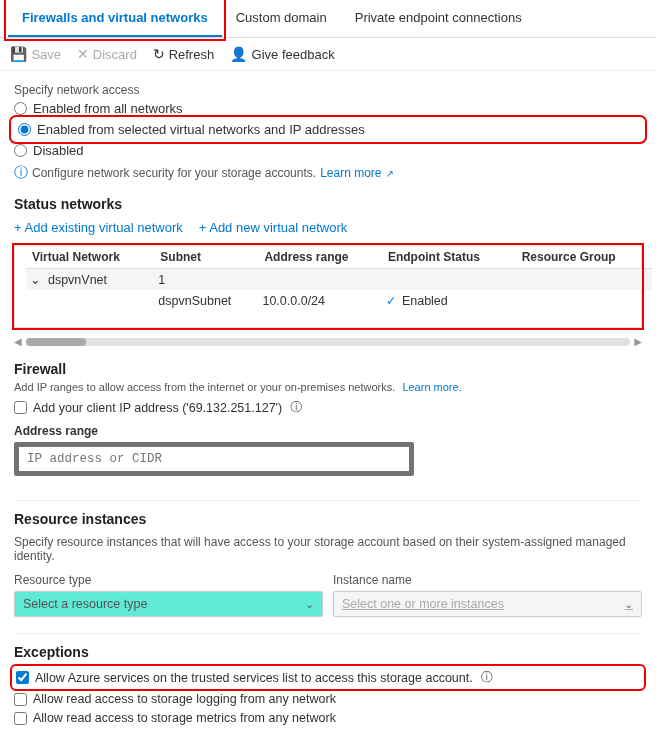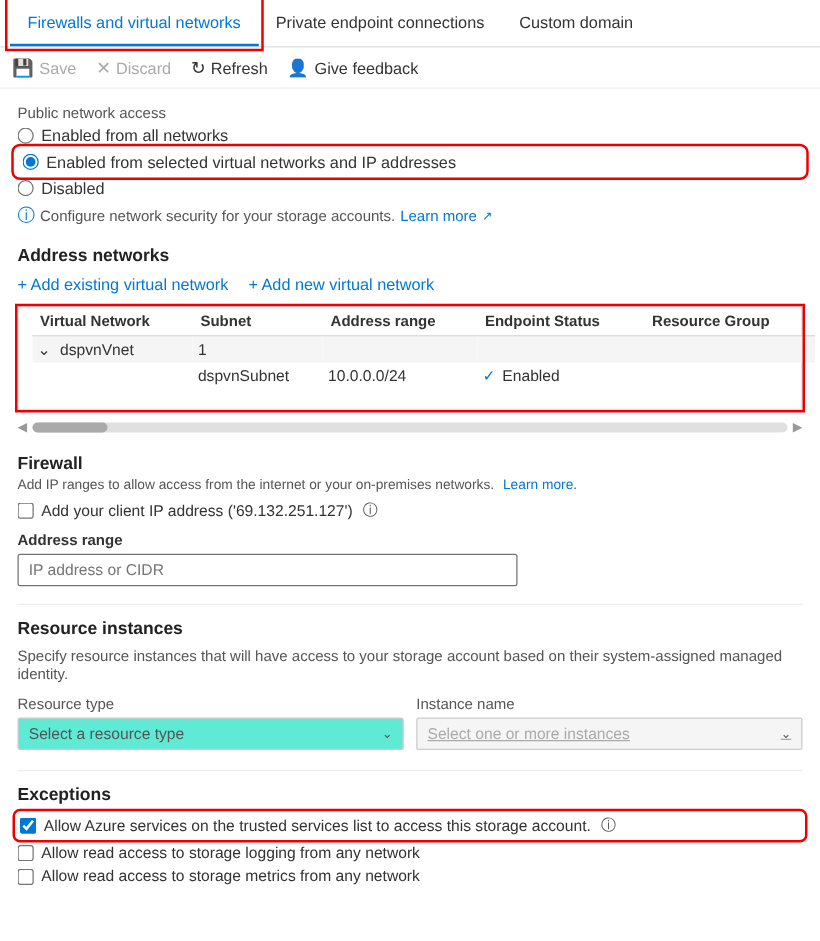--- a/index.html
+++ b/index.html
@@ -1,20 +1,20 @@
 <!DOCTYPE html>
 <html><head>
   <meta charset="utf-8">
   <style>
     * { box-sizing: border-box; margin: 0; padding: 0; }
     body { font-family: 'Segoe UI', Arial, sans-serif; font-size: 13px; color: #333; background: #fff; width: 656px; }
 
     .tabs { display: flex; align-items: center; border-bottom: 1px solid #ddd; padding: 0 8px; }
     .tab { padding: 10px 14px; font-size: 13px; cursor: pointer; color: #333; border-bottom: 2px solid transparent; }
-    .tab.active { color: #0078d4; border-bottom: 2px solid #0078d4; font-weight: 400; outline: 2px solid #e00; outline-offset: 2px; }
+    .tab.active { color: #0078d4; border-bottom: 2px solid #0078d4; font-weight: 700; outline: 2px solid #e00; outline-offset: 2px; }
 
     .toolbar { display: flex; align-items: center; gap: 16px; padding: 8px 10px; border-bottom: 1px solid #eee; }
     .toolbar-btn { display: flex; align-items: center; gap: 4px; font-size: 13px; color: #333; cursor: pointer; background: none; border: none; }
     .toolbar-btn .icon { font-size: 14px; }
     .toolbar-btn.disabled { color: #aaa; }
 
     .main { padding: 12px 14px; }
 
     .section-label { font-size: 12px; color: #555; margin-bottom: 4px; }
     .radio-group { display: flex; flex-direction: column; gap: 4px; margin-bottom: 6px; }
@@ -37,30 +37,30 @@
     .vnet-table tr.group-row { background: #f5f5f5; }
     .vnet-table tr.group-row td { font-weight: 500; }
     .table-wrapper { border: 1px solid #ddd; margin-bottom: 8px; position: relative; }
     .table-selected-outline { outline: 2px solid #e00; }
 
     .scrollbar-row { display: flex; align-items: center; gap: 4px; margin-bottom: 14px; }
     .scroll-arrow { color: #999; font-size: 10px; cursor: pointer; }
     .scroll-track { flex: 1; height: 8px; background: #e0e0e0; border-radius: 4px; position: relative; }
     .scroll-thumb { width: 60px; height: 8px; background: #aaa; border-radius: 4px; position: absolute; left: 0; }
 
-    .firewall-section { margin-bottom: 14px; }
+    .firewall-section { margin-bottom: 24px; }
     .firewall-section .section-title { margin-bottom: 4px; }
     .firewall-desc { font-size: 11px; color: #555; margin-bottom: 6px; }
 
     .checkbox-row { display: flex; align-items: center; gap: 6px; font-size: 12.5px; margin-bottom: 8px; }
     .checkbox-row input[type="checkbox"] { accent-color: #0078d4; }
     .info-circle { color: #555; font-size: 12px; margin-left: 2px; }
 
     .field-label { font-size: 12px; font-weight: 600; color: #333; margin-bottom: 4px; }
-    .text-input { width: 100%; max-width: 400px; border: 1px solid #737373; padding: 5px 8px; font-size: 12.5px; color: #6d28d9; border-radius: 2px; background: #fff; }
+    .text-input { width: 100%; max-width: 400px; border: 5px solid #737373; padding: 5px 8px; font-size: 12.5px; color: #6d28d9; border-radius: 2px; background: #fff; font-family: Liberation Mono, monospace; }
 
     .resource-section { margin-bottom: 14px; }
     .resource-desc { font-size: 12px; color: #555; margin-bottom: 10px; }
     .resource-grid { display: grid; grid-template-columns: 1fr 1fr; gap: 10px; margin-bottom: 16px; }
     .resource-col-label { font-size: 12px; color: #555; margin-bottom: 4px; }
     .select-input { width: 100%; border: 1px solid #ccc; padding: 5px 8px; font-size: 12.5px; color: #555; border-radius: 2px; background: #5eead4; display: flex; align-items: center; justify-content: space-between; cursor: pointer; }
     .select-input .chevron { color: #555; font-size: 10px; }
 
     .exceptions-section { margin-bottom: 14px; }
     .exceptions-checkbox-row { display: flex; align-items: center; gap: 6px; font-size: 12.5px; margin-bottom: 5px; }
@@ -70,22 +70,22 @@
 
     .checkmark-icon { color: #0078d4; margin-right: 2px; }
 
     .divider { border: none; border-top: 1px solid #eee; margin: 10px 0; }
   </style>
 </head>
 <body>
 
 <div class="tabs">
   <div class="tab active">Firewalls and virtual networks</div>
+  <div class="tab">Custom domain</div>
   <div class="tab">Private endpoint connections</div>
-  <div class="tab">Custom domain</div>
 </div>
 
 <div class="toolbar">
   <button class="toolbar-btn disabled">
     <span class="icon">💾</span>
     <span>Save</span>
   </button>
   <button class="toolbar-btn disabled">
     <span class="icon">✕</span>
     <span>Discard</span>
@@ -96,21 +96,21 @@
   </button>
   <button class="toolbar-btn">
     <span class="icon">👤</span>
     <span>Give feedback</span>
   </button>
 </div>
 
 <div class="main">
 
   <div>
-    <div class="section-label">Public network access</div>
+    <div class="section-label">Specify network access</div>
     <div class="radio-group">
       <label class="radio-item">
         <input type="radio" name="network" style="">
         <span>Enabled from all networks</span>
       </label>
       <label class="radio-item radio-selected">
         <input type="radio" name="network" checked="" style="">
         <span>Enabled from selected virtual networks and IP addresses</span>
       </label>
       <label class="radio-item">
@@ -119,21 +119,21 @@
       </label>
     </div>
     <div class="info-row">
       <span class="info-icon">ⓘ</span>
       <span>Configure network security for your storage accounts.</span>
       <a class="learn-more">Learn more</a>
       <span style="font-size:10px; color:#0078d4;">↗</span>
     </div>
   </div>
 
-  <div class="section-title">Address networks</div>
+  <div class="section-title">Status networks</div>
   <div class="vnet-actions">
     <div class="vnet-action">+ Add existing virtual network</div>
     <div class="vnet-action">+ Add new virtual network</div>
   </div>
 
   <div class="table-wrapper table-selected-outline">
     <table class="vnet-table">
       <thead>
         <tr>
           <th>Virtual Network</th>

